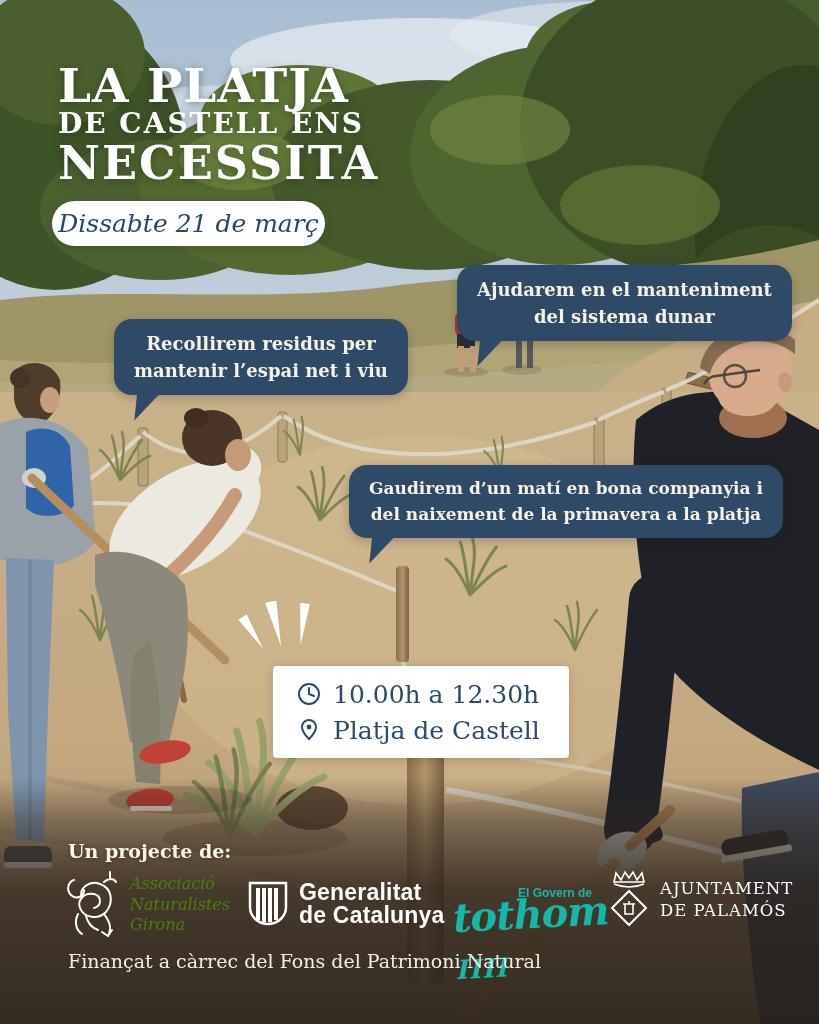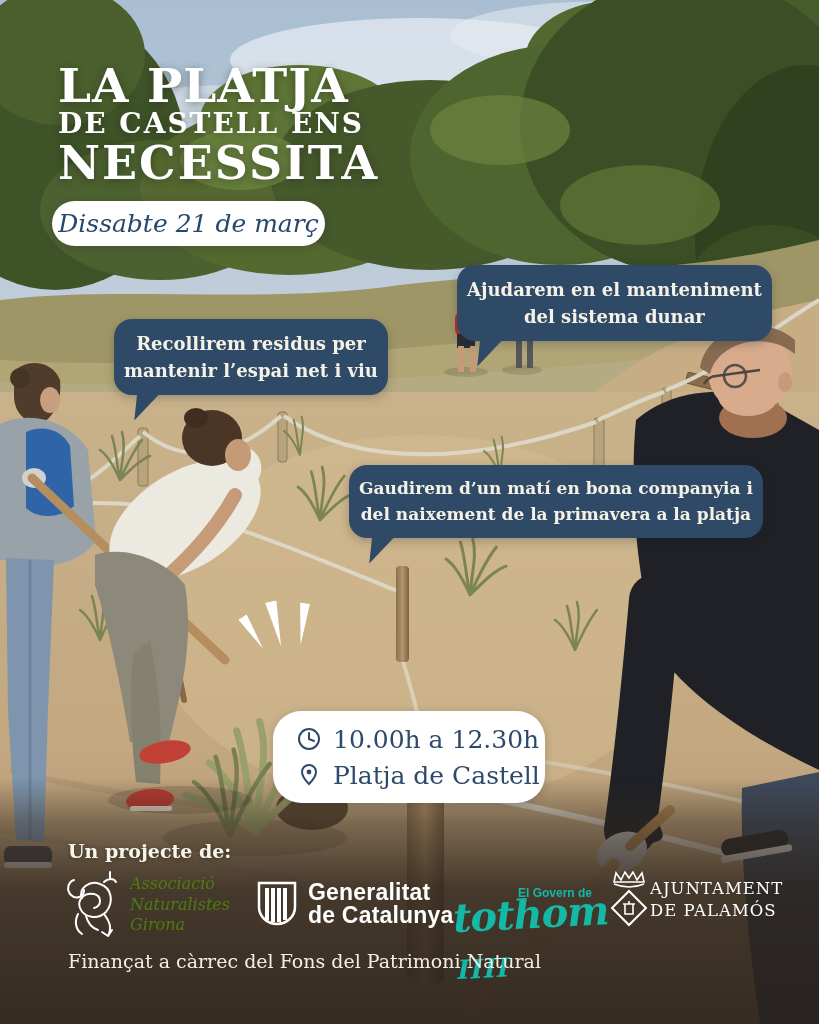--- a/index.html
+++ b/index.html
@@ -24,63 +24,62 @@
   .badge{
     left:52px;top:201px;width:273px;height:45px;background:#ffffff;border-radius:23px;
     display:flex;align-items:center;justify-content:center;
     box-shadow:0 2px 8px rgba(30,40,50,.25);
   }
   .badge span{font-style:italic;font-size:25px;color:#27486b;}
 
   
   .bubble{
     background:#2e4a66;color:#f5f1e6;border-radius:18px;
-    padding:11px 10px;text-align:center;font-weight:bold;
+    padding:11px 20px;text-align:center;font-weight:bold;
     box-shadow:0 3px 10px rgba(20,30,40,.25);
   }
   .bubble .ln{display:block;white-space:nowrap;line-height:1.5;}
   .bubble::after{
     content:"";position:absolute;left:22px;bottom:-27px;width:0;height:0;
     border-top:34px solid #2e4a66;border-right:26px solid transparent;
     transform:rotate(6deg);
   }
   .bubble.b1{left:114px;top:319px;font-size:18px;}
   .bubble.b2{left:457px;top:265px;font-size:18px;}
   .bubble.b3{left:349px;top:465px;font-size:17px;}
 
   
   .card{
-    left:273px;top:666px;width:272px;height:92px;background:#ffffff;border-radius:28px;
+    left:273px;top:666px;width:296px;height:92px;background:#ffffff;border-radius:4px;
     display:flex;flex-direction:column;justify-content:center;gap:7px;
     padding-left:24px;box-sizing:border-box;
     box-shadow:0 2px 10px rgba(30,40,50,.22);
-    margin-top:45px;
   }
   .card .row{display:flex;align-items:center;gap:12px;color:#2d4a6b;font-size:25px;}
   .card svg{flex:0 0 auto;}
 
   
   .spark{position:absolute;background:#ffffff;clip-path:polygon(12% 0,88% 0,55% 100%);z-index:2;}
   .spark.s1{left:246px;top:614px;width:13px;height:38px;transform:rotate(-32deg);}
   .spark.s2{left:268px;top:601px;width:15px;height:46px;transform:rotate(-12deg);}
   .spark.s3{left:296px;top:603px;width:13px;height:42px;transform:rotate(7deg);}
 
   
   .label{color:#f7f4ea;font-size:19px;font-weight:bold;text-shadow:0 1px 4px rgba(0,0,0,.4);}
   .lbl-project{left:68px;top:840px;}
   .lbl-support{left:258px;top:840px;}
   .ang{left:64px;top:870px;display:flex;align-items:center;gap:4px;color:#4d7c0f;}
   .ang .txt{font-style:italic;font-size:16px;line-height:1.3;}
-  .gencat{left:256px;top:880px;display:flex;align-items:center;gap:10px;color:#ffffff;}
+  .gencat{left:247px;top:880px;display:flex;align-items:center;gap:10px;color:#ffffff;}
   .gencat .txt{font-family:"Liberation Sans",sans-serif;font-weight:bold;font-size:23px;line-height:1.02;letter-spacing:.2px;}
   .tothom{left:452px;top:884px;width:160px;height:60px;color:#14b8a6;}
   .tothom .pre{position:absolute;left:66px;top:2px;font-family:"Liberation Sans",sans-serif;font-weight:bold;font-size:12px;white-space:nowrap;}
   .tothom .word{position:absolute;left:2px;top:6px;font-size:40px;font-style:italic;font-weight:bold;transform:rotate(-3deg);letter-spacing:-1px;}
   .tothom .tally{font-size:26px;font-style:normal;letter-spacing:1px;transform:skewX(-14deg);display:inline-block;margin-left:2px;}
-  .palamos{left:608px;top:868px;display:flex;align-items:center;gap:0;color:#ffffff;}
+  .palamos{left:608px;top:868px;display:flex;align-items:center;gap:10px;color:#ffffff;}
   .palamos .txt{font-size:16.5px;line-height:1.35;letter-spacing:1px;white-space:nowrap;}
   .footer-note{left:68px;top:950px;color:#f3efe5;font-size:19px;}
 </style>
 </head>
 <body>
 
 <div class="poster">
 
   <svg class="bg-svg" width="819" height="1024" viewBox="0 0 819 1024">
     <defs>

